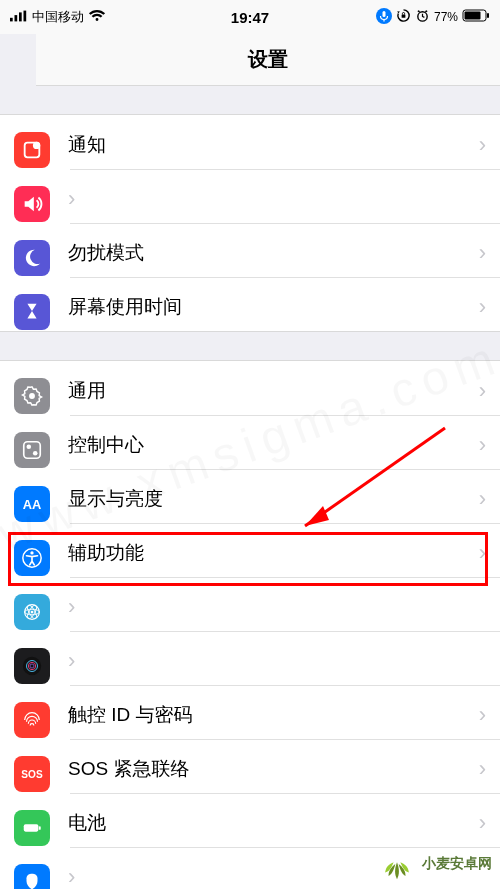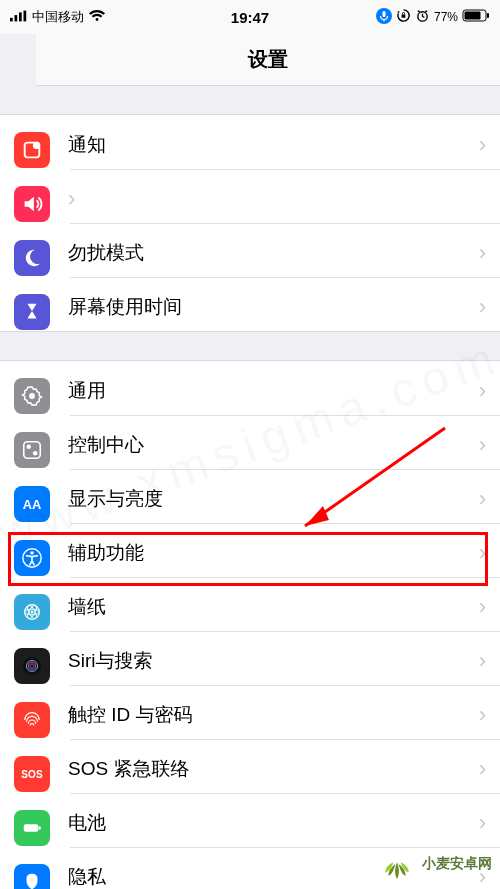--- a/index.html
+++ b/index.html
@@ -271,33 +271,31 @@
       <svg class="glyph" viewBox="0 0 24 24">
           <circle cx="12" cy="12" r="8" fill="none" stroke="#fff" stroke-width="1.3"></circle>
           <g stroke="#fff" stroke-width="1" fill="none">
             <ellipse cx="12" cy="12" rx="8" ry="3"></ellipse>
             <ellipse cx="12" cy="12" rx="8" ry="3" transform="rotate(60 12 12)"></ellipse>
             <ellipse cx="12" cy="12" rx="8" ry="3" transform="rotate(-60 12 12)"></ellipse>
           </g>
           <circle cx="12" cy="12" r="1.5" fill="#fff"></circle>
         </svg>
     </div>
-    <div class="label">墙纸</div>
     <div class="chevron">›</div>
   </div>
   <div class="row">
     <div class="icon bg-black">
       <svg class="glyph" viewBox="0 0 24 24">
           <circle cx="12" cy="12" r="10" fill="#111"></circle>
           <circle cx="12" cy="12" r="6" fill="none" stroke="#4fc3f7" stroke-width="1"></circle>
           <circle cx="12" cy="12" r="4" fill="none" stroke="#ec407a" stroke-width="1"></circle>
           <circle cx="12" cy="12" r="2.2" fill="none" stroke="#7e57c2" stroke-width="1"></circle>
         </svg>
     </div>
-    <div class="label">Siri与搜索</div>
     <div class="chevron">›</div>
   </div>
   <div class="row">
     <div class="icon bg-red">
       <svg class="glyph" viewBox="0 0 24 24">
           <g fill="none" stroke="#fff" stroke-width="1.3">
             <path d="M6 14a6 6 0 0 1 12 0"></path>
             <path d="M8 16a4 4 0 0 1 8 0"></path>
             <path d="M10 18a2 2 0 0 1 4 0"></path>
             <path d="M4 12a8 8 0 0 1 16 0"></path>
@@ -325,21 +323,20 @@
     </div>
     <div class="label">电池</div>
     <div class="chevron">›</div>
   </div>
   <div class="row">
     <div class="icon bg-blue">
       <svg class="glyph" viewBox="0 0 24 24">
           <path d="M12 3c3 0 6 1.5 6 5v3c0 4-2.5 7-6 9-3.5-2-6-5-6-9V8c0-3.5 3-5 6-5z" fill="#fff"></path>
         </svg>
     </div>
-    <div class="label">隐私</div>
     <div class="chevron">›</div>
   </div>
 </div>
 
 <div class="highlight-box" style="left:8px; top:532px; width:480px; height:54px;"></div>
 
 <svg class="arrow" style="left:285px; top:420px; width:170px; height:120px;" viewBox="0 0 170 120">
   <line x1="160" y1="8" x2="20" y2="106" stroke="#ff0000" stroke-width="3"></line>
   <polygon points="20,106 38,86 44,100" fill="#ff0000"></polygon>
 </svg>

